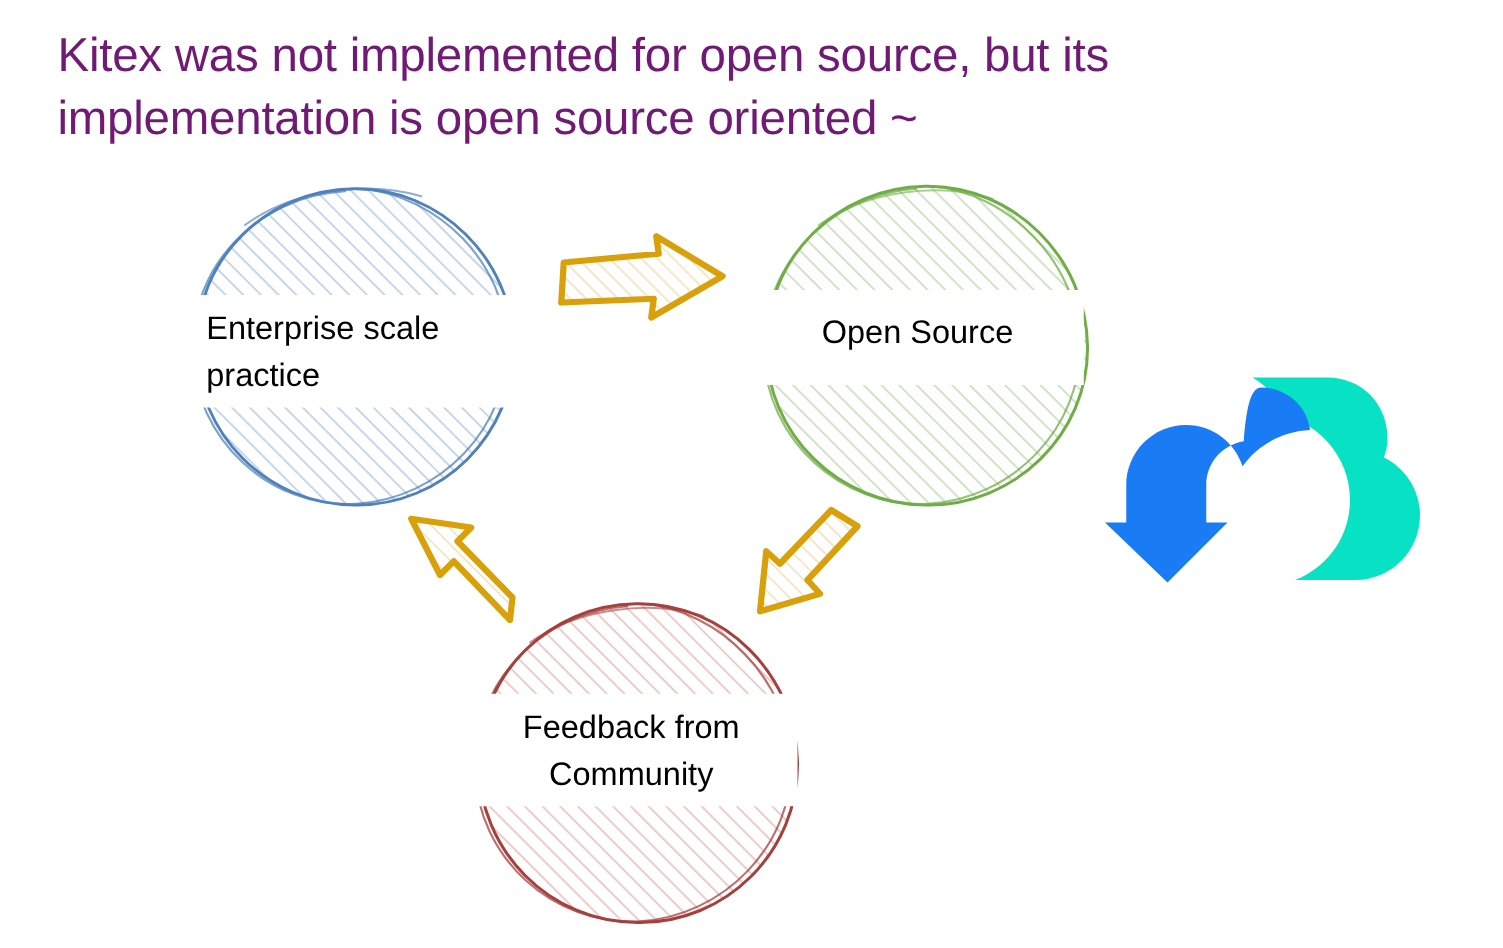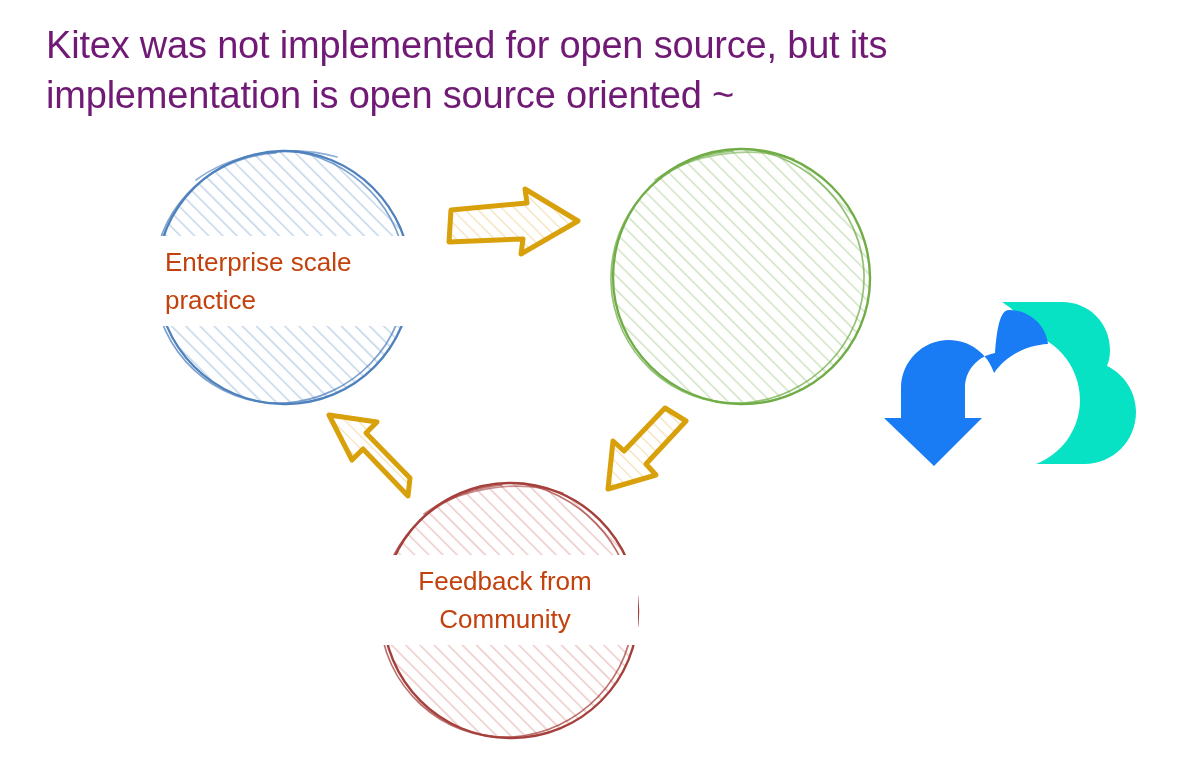--- a/index.html
+++ b/index.html
@@ -42,21 +42,21 @@
     top: 0;
     width: 1202px;
     height: 758px;
   }
   #diagram svg { display: block; }
 
   
   .band {
     position: absolute;
     background: #ffffff;
-    color: #c2410c;
+    color: #000000;
     font-size: 26px;
     line-height: 38px;
     font-weight: 400;
     overflow: hidden;
     white-space: pre-line;
     box-sizing: border-box;
   }
   #band-blue {
     left: 147px;
     top: 236px;
@@ -209,20 +209,21 @@
                  L 377 422
                  L 366 433
                  L 410 478 Z" fill="url(#hatch-gold)" stroke="#d8a00b" stroke-width="5" stroke-linejoin="round" stroke-linecap="round"></path>
       </g>
     </svg>
   </div>
 
   <div class="band" id="band-blue">Enterprise scale
 practice</div>
 
+  <div class="band" id="band-green">Open Source</div>
 
   <div class="band" id="band-red">Feedback from
 Community</div>
 
   <div id="logo">
     <svg width="252" height="180" viewBox="0 0 252 180" xmlns="http://www.w3.org/2000/svg">
 
       <path d="M118 14
                L 178 14
                C 205 14 226 35 226 62

